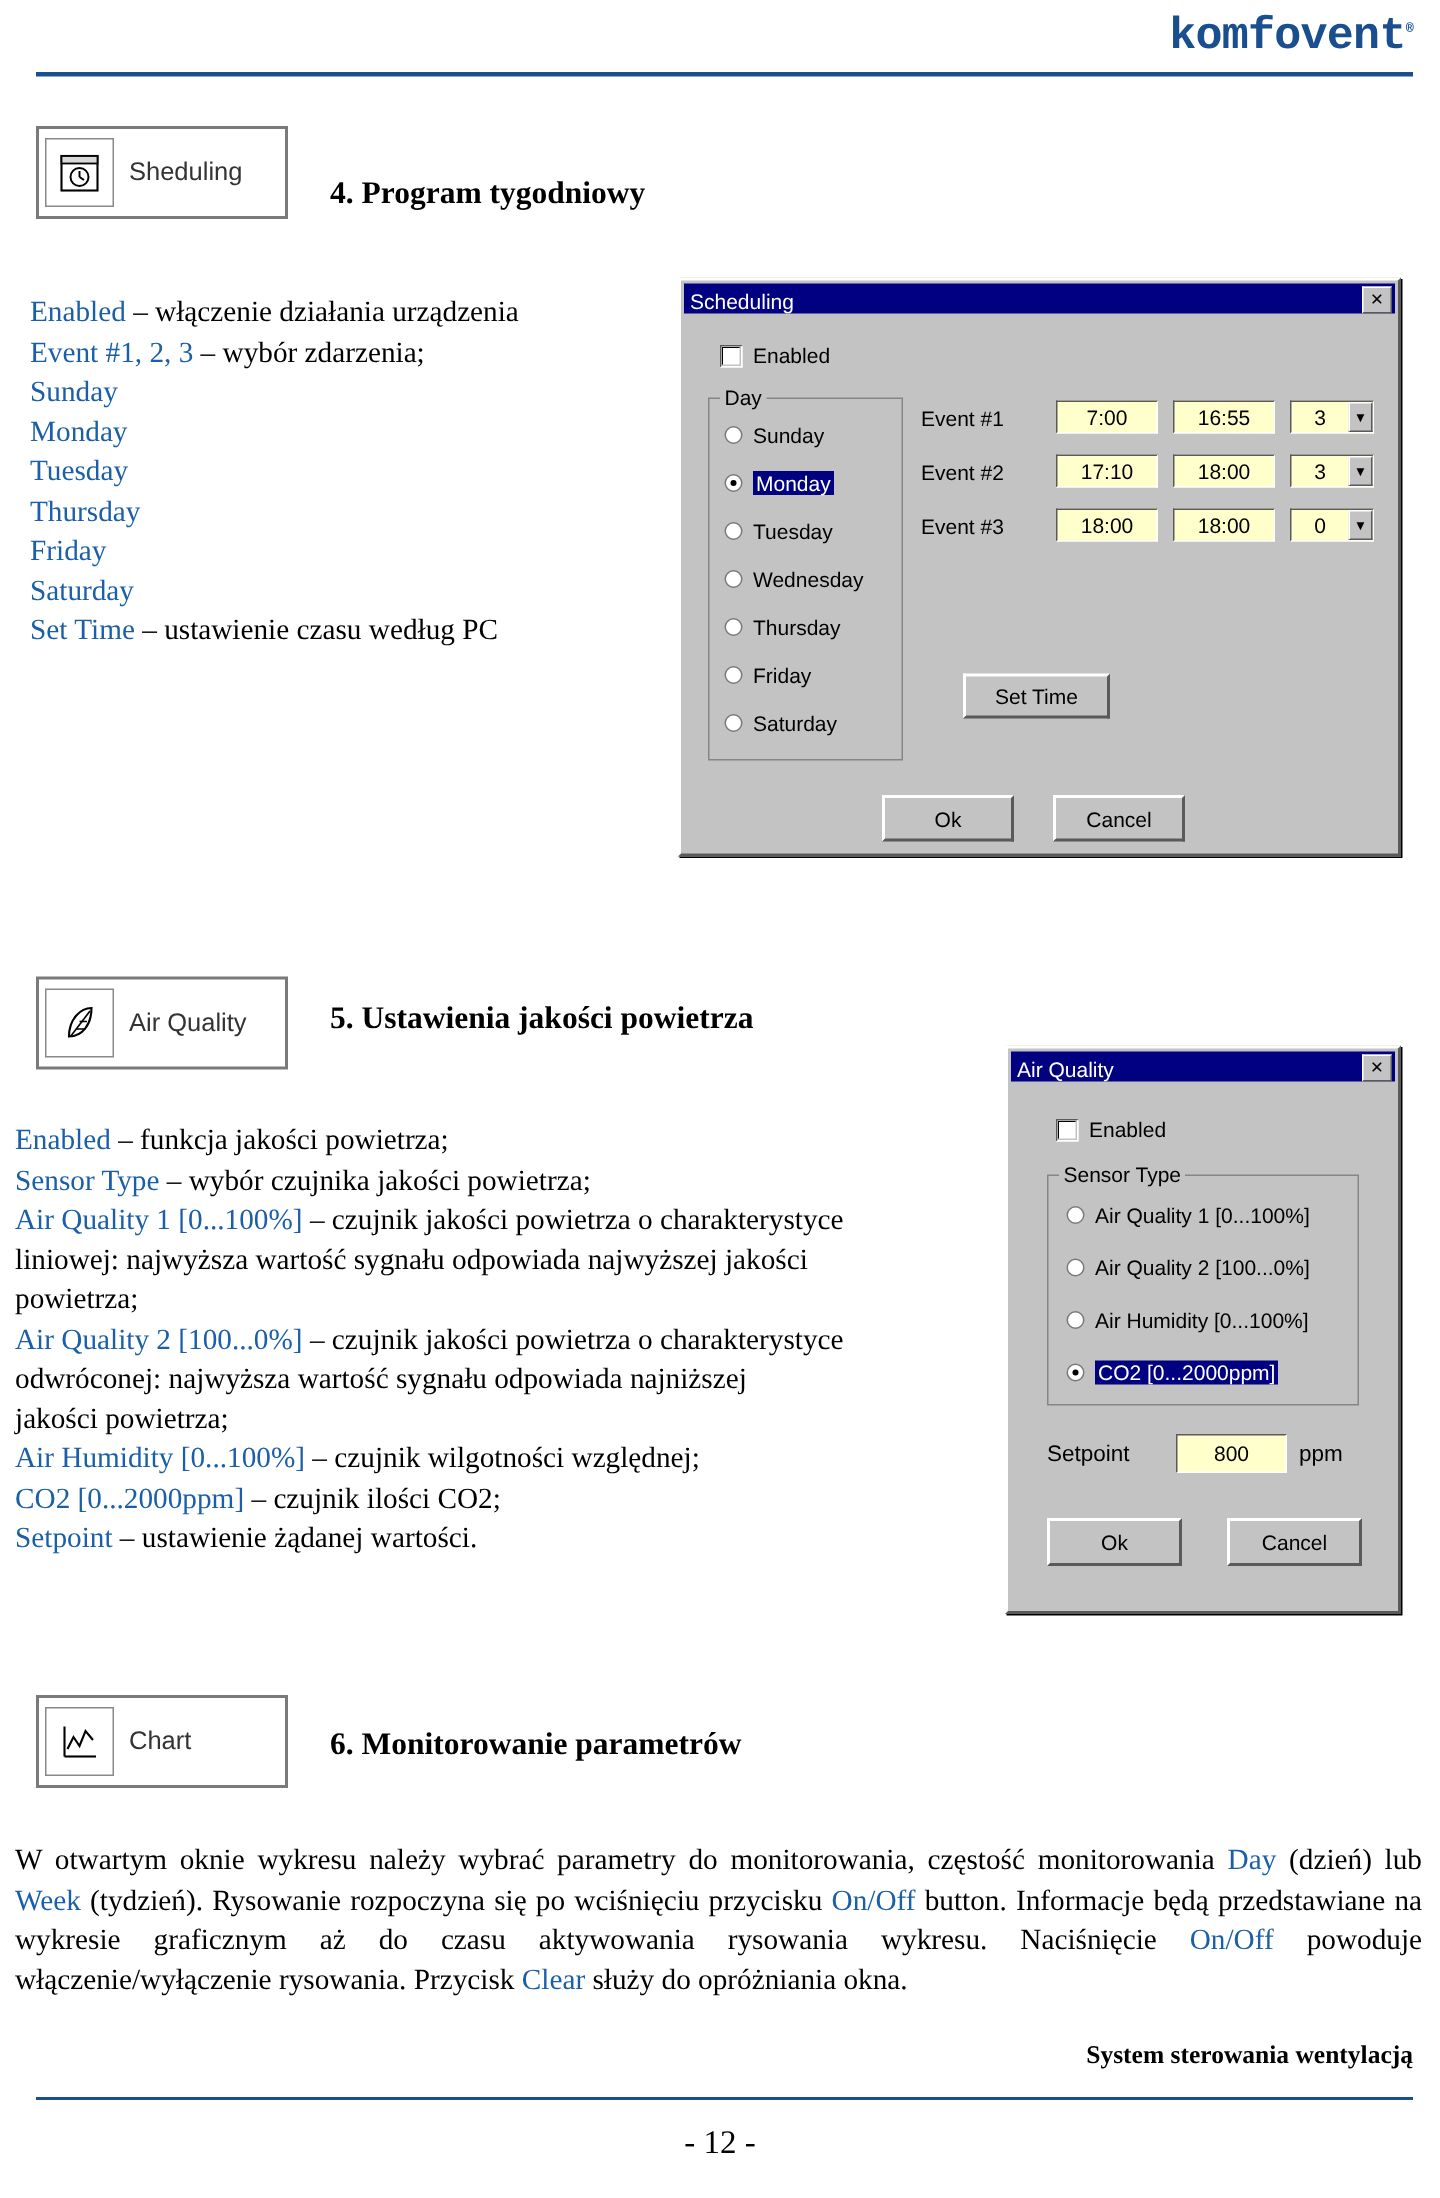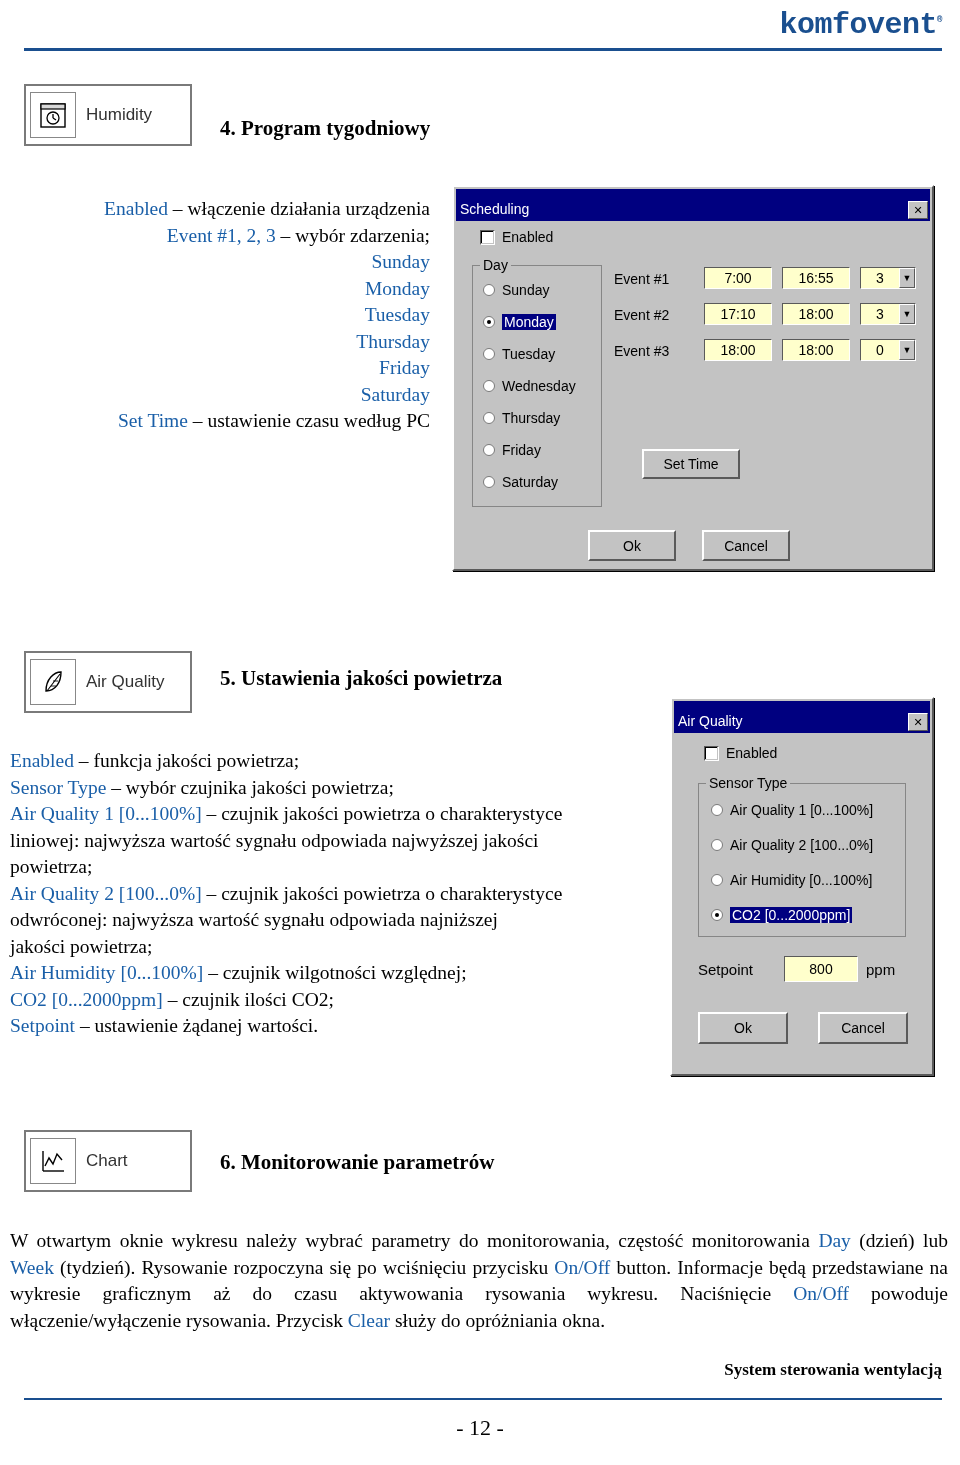--- a/index.html
+++ b/index.html
@@ -47,22 +47,22 @@
   
   .win{
     position:absolute;background:#c3c3c3;
     border-top:2px solid #ffffff;border-left:2px solid #ffffff;
     border-right:2px solid #5a5a5a;border-bottom:2px solid #5a5a5a;
     font-family:"Liberation Sans",sans-serif;font-size:14px;color:#000;
     box-shadow:1px 1px 0 #000;
   }
   .win .titlebar{
     height:20px;margin:2px;background:#000080;color:#fff;
-    display:flex;align-items:flex-start;justify-content:space-between;
-    padding:12px 2px 0 4px;font-size:14px;font-weight:normal;
+    display:flex;align-items:flex-end;justify-content:space-between;
+    padding:0 2px 0 4px;font-size:14px;font-weight:normal;
   }
   .win .titlebar .tb-title{font-family:"Liberation Sans",sans-serif;}
   .closebtn{
     width:18px;height:16px;background:#c3c3c3;color:#000;
     border-top:1px solid #fff;border-left:1px solid #fff;
     border-right:1px solid #5a5a5a;border-bottom:1px solid #5a5a5a;
     display:flex;align-items:center;justify-content:center;font-size:11px;line-height:1;
   }
   .group{
     position:absolute;border:1px solid #868686;border-top:1px solid #868686;
@@ -134,26 +134,26 @@
 <div class="chip" style="left:24px;top:84px;width:168px;height:62px;">
   <div class="glyphbox">
     <svg width="30" height="30" viewBox="0 0 30 30">
       <rect x="3" y="4" width="24" height="23" fill="#fff" stroke="#000" stroke-width="1.4"></rect>
       <rect x="3" y="4" width="24" height="5" fill="#d8d8d8" stroke="#000" stroke-width="1.2"></rect>
       <circle cx="15" cy="18" r="6" fill="none" stroke="#000" stroke-width="1.3"></circle>
       <line x1="15" y1="18" x2="15" y2="14" stroke="#000" stroke-width="1.3"></line>
       <line x1="15" y1="18" x2="18" y2="20" stroke="#000" stroke-width="1.3"></line>
     </svg>
   </div>
-  <div class="chiplabel">Humidity</div>
+  <div class="chiplabel">Sheduling</div>
 </div>
 
 <div class="sect-title" style="left:220px;top:116px;">4. Program tygodniowy</div>
 
-<div class="para" style="left:10px;top:196px;width:420px;text-align:right;">
+<div class="para" style="left:20px;top:196px;width:420px;">
   <div><span class="blue">Enabled</span><span> – włączenie działania urządzenia</span></div>
   <div><span class="blue">Event #1, 2, 3</span><span> – wybór zdarzenia;</span></div>
   <div><span class="blue">Sunday</span></div>
   <div><span class="blue">Monday</span></div>
   <div><span class="blue">Tuesday</span></div>
   <div><span class="blue">Thursday</span></div>
   <div><span class="blue">Friday</span></div>
   <div><span class="blue">Saturday</span></div>
   <div><span class="blue">Set Time</span><span> – ustawienie czasu według PC</span></div>
 </div>

